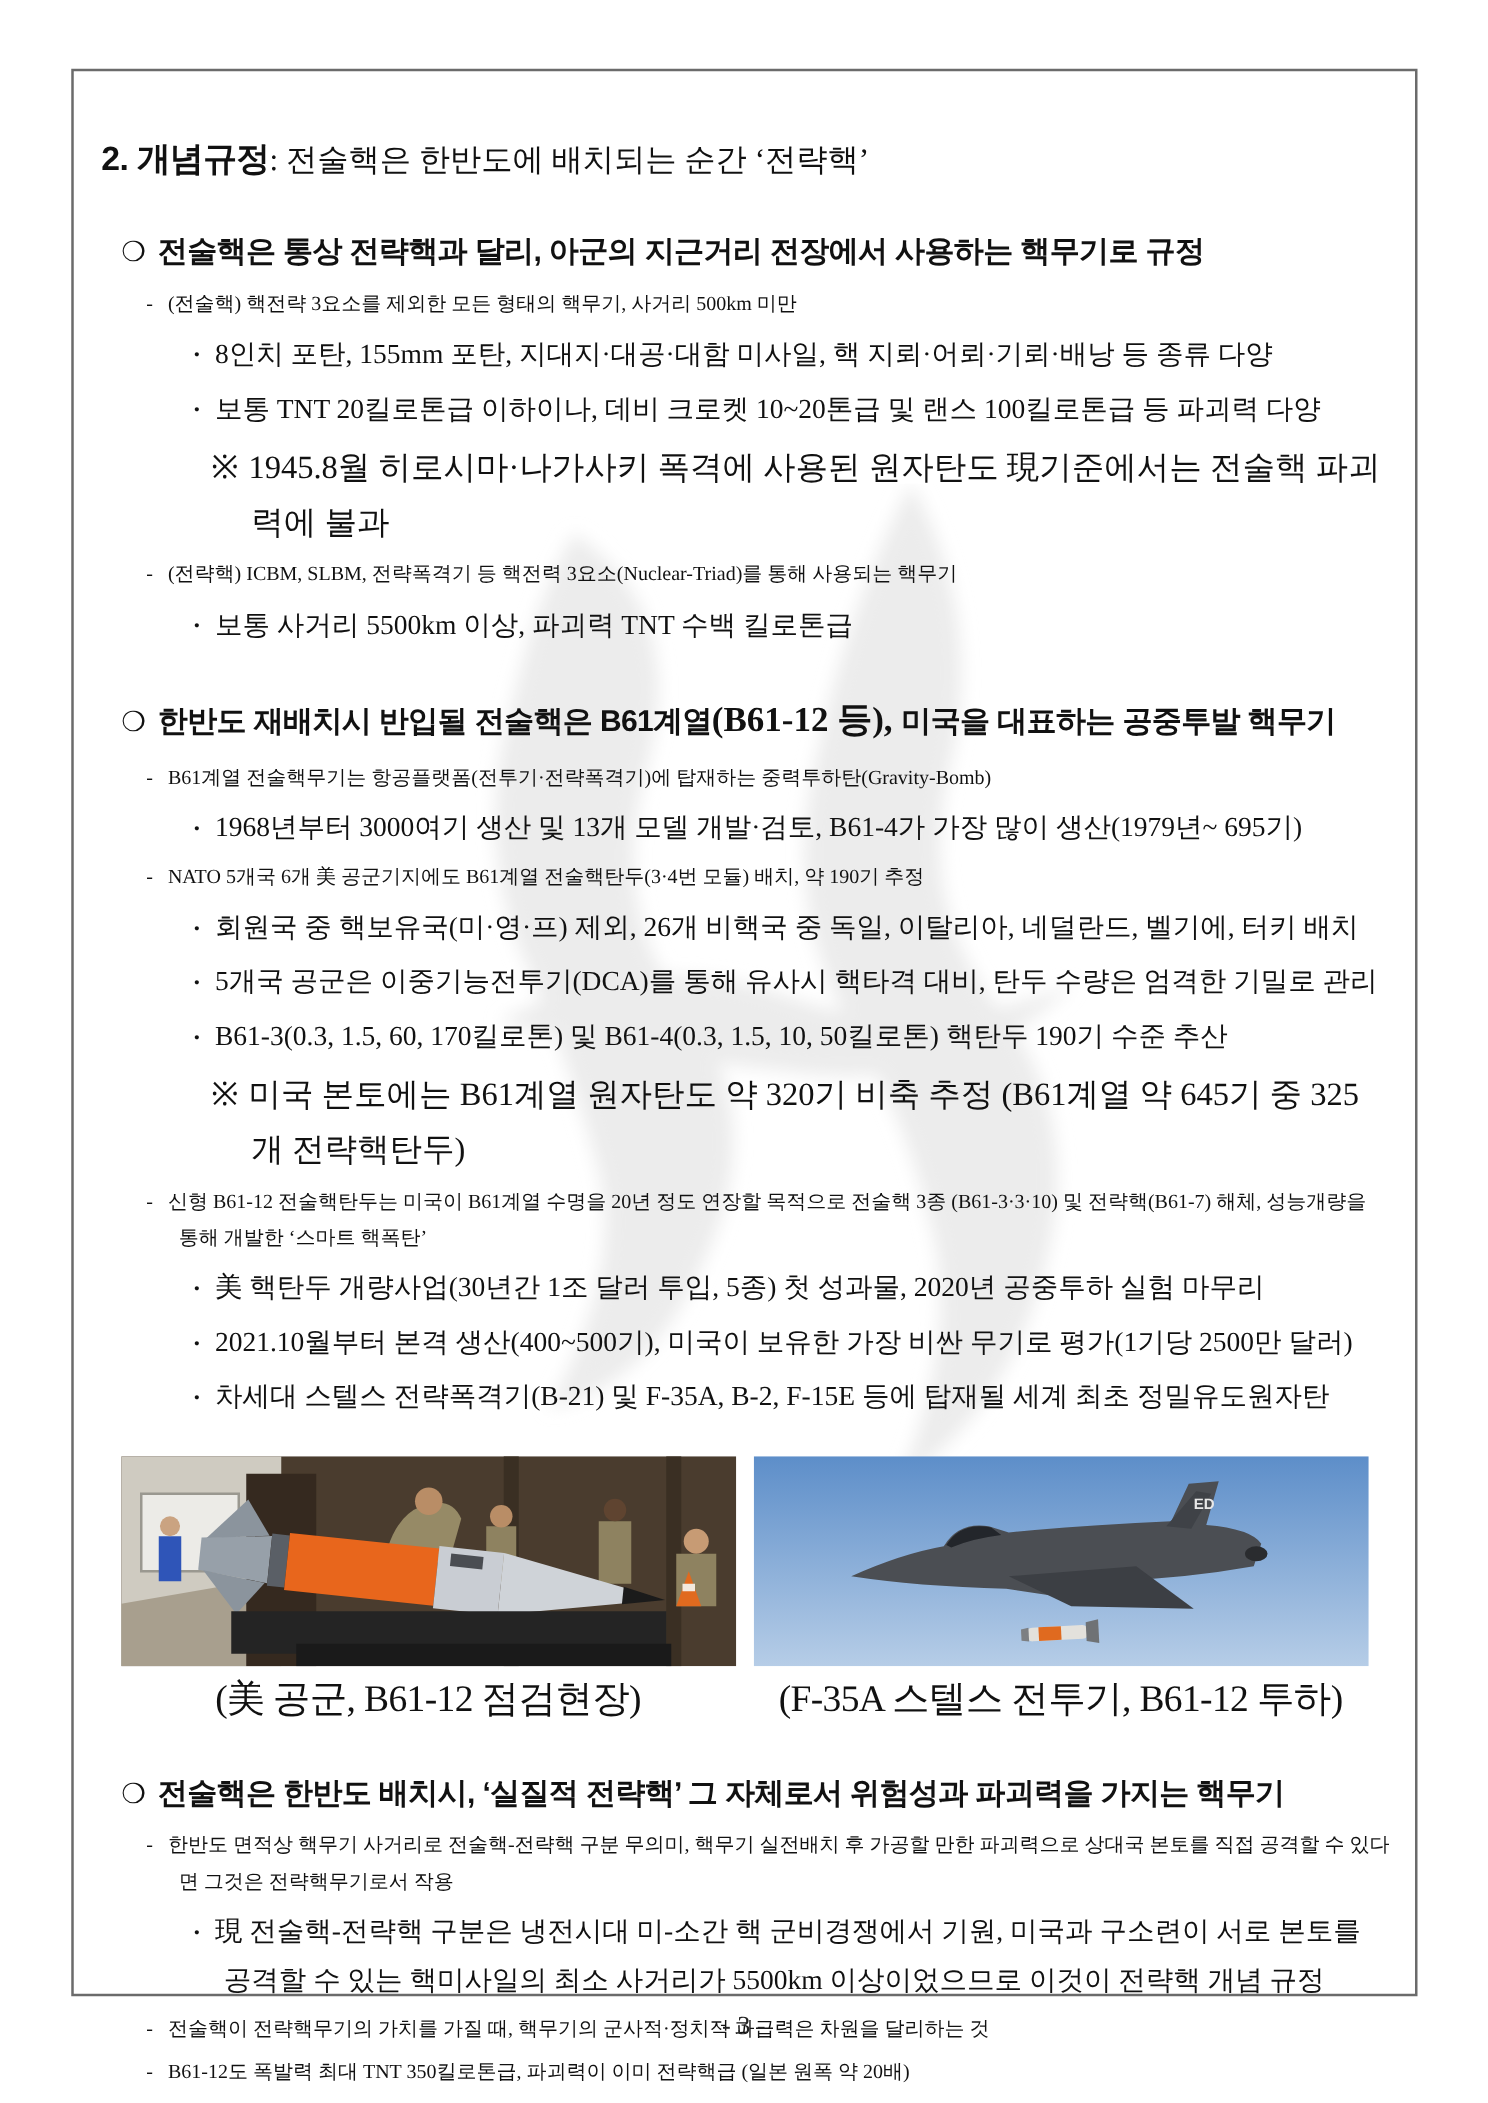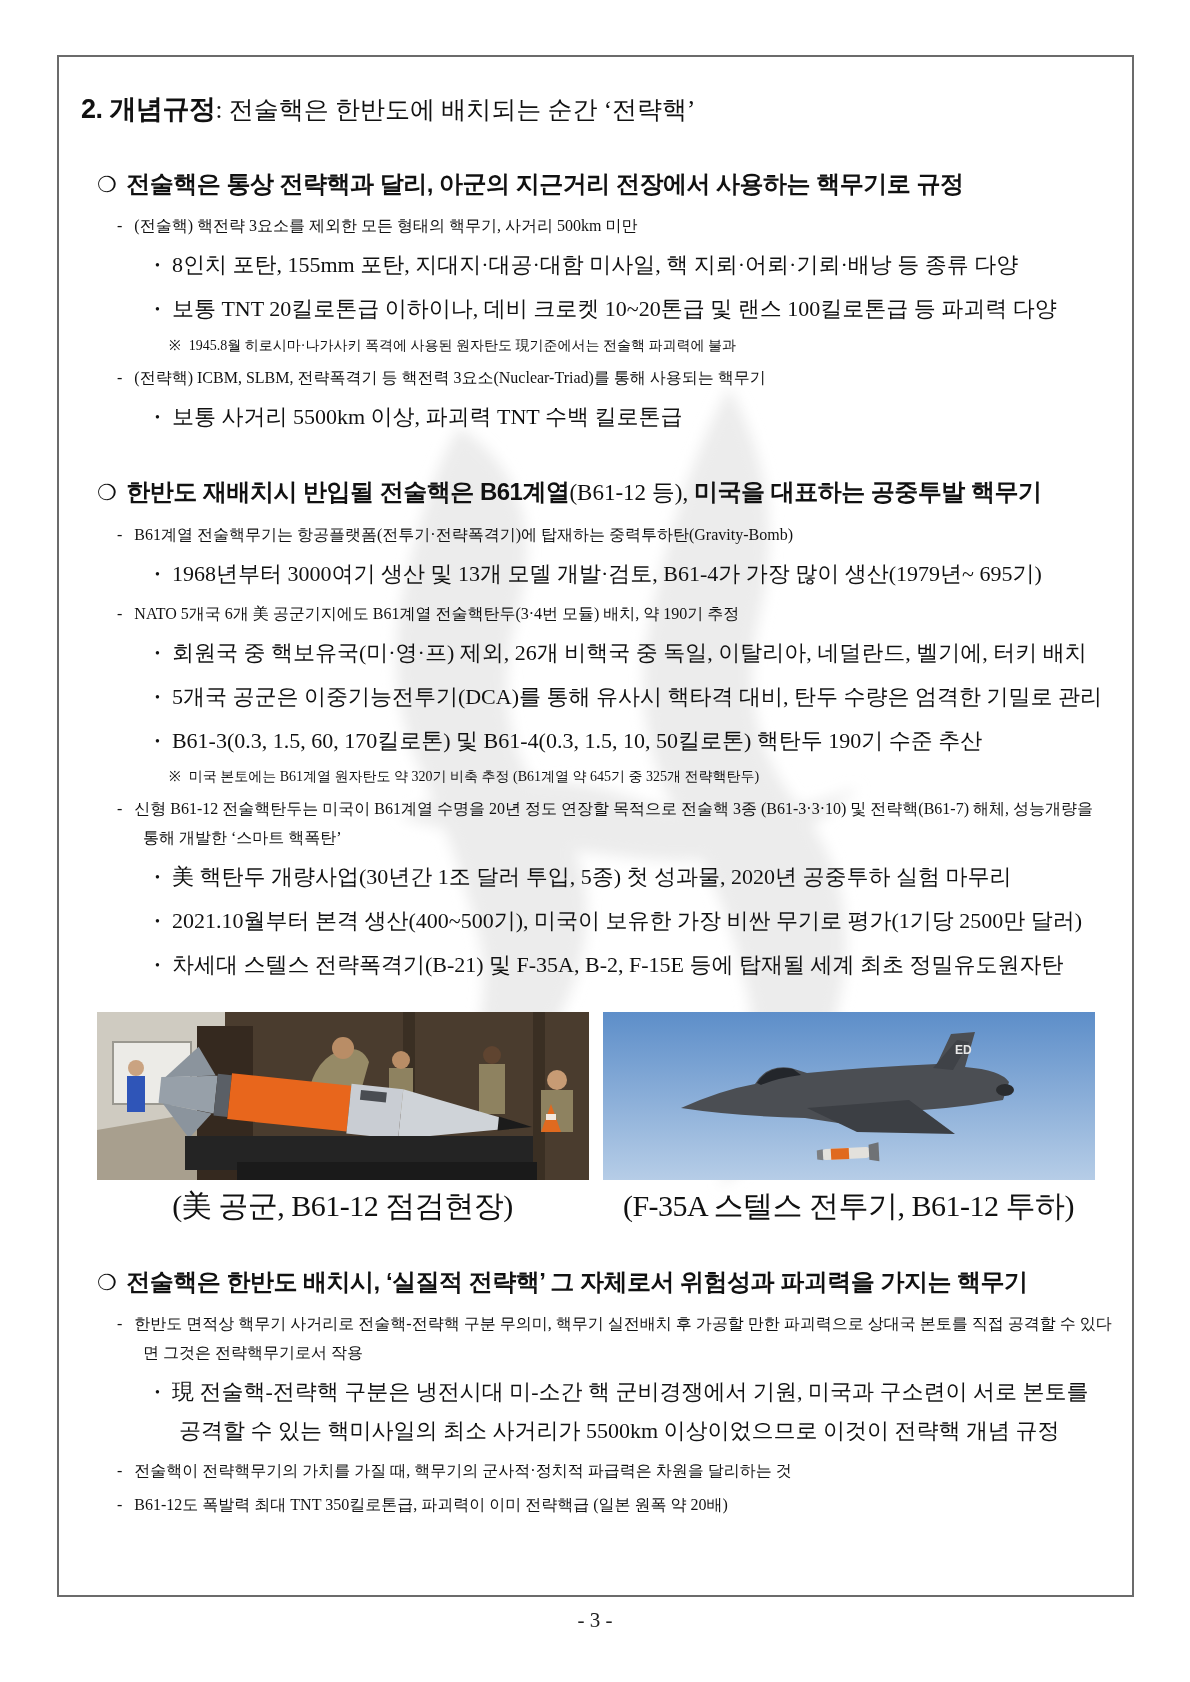--- a/index.html
+++ b/index.html
@@ -4,21 +4,21 @@
 <style>
   * { margin:0; padding:0; box-sizing:border-box; }
   html,body { background:#ffffff; }
   .page {
     position:relative; width:1190px; height:1682px; margin:0 auto;
     background:#ffffff; overflow:hidden;
     font-family:"Liberation Serif","DejaVu Serif",serif; color:#111;
   }
   .frame {
     position:absolute; left:57px; top:55px; width:1077px; height:1542px;
-    border:2px solid #6b6b6b; background:transparent; padding:30px 20px 10px 20px;
+    border:2px solid #6b6b6b; background:transparent; padding:48px 20px 10px 20px;
   }
   .watermark {
     position:absolute; left:250px; top:330px; width:700px; height:820px;
     z-index:0; opacity:1; pointer-events:none;
   }
   .content { position:relative; z-index:1; }
 
   .title { margin:4px 0 26px 2px; font-size:25px; line-height:1.4; }
   .title .num {
     font-family:"Liberation Sans","DejaVu Sans",sans-serif;
@@ -26,34 +26,34 @@
   }
   .sec { margin-top:36px; }
   .sec-heading {
     font-family:"Liberation Sans","DejaVu Sans",sans-serif;
     font-weight:700; font-size:24px; line-height:1.55; letter-spacing:-0.5px;
     margin:0 0 10px 18px; padding-left:34px; text-indent:-34px;
   }
   .sec-heading .mk { font-size:22px; margin-right:10px; font-weight:700; }
   .sec-heading .reg {
     font-family:"Liberation Serif","DejaVu Serif",serif;
-    font-weight:400; font-size:23px; letter-spacing:0;
+    font-weight:700; font-size:28px; letter-spacing:0;
   }
   .dash {
     font-size:16px; line-height:1.78; margin:6px 0 6px 38px;
     padding-left:26px; text-indent:-26px;
   }
   .dash .mk { margin-right:12px; }
   .bullet {
     font-size:22px; line-height:1.76; margin:5px 0 5px 76px;
     padding-left:24px; text-indent:-24px;
   }
   .bullet .mk { font-size:14px; vertical-align:2px; margin-right:12px; }
   .note {
-    font-size:14px; line-height:1.7; margin:4px 0 4px 90px;
+    font-size:26px; line-height:1.7; margin:4px 0 4px 90px;
     padding-left:32px; text-indent:-32px;
   }
   .note .mk { margin-right:8px; }
 
   .figures { display:flex; justify-content:center; gap:14px; margin:16px 0 6px 0; }
   .figure { width:492px;margin-top:12px; }
   .figure svg.photo { display:block; width:492px; height:168px; }
   .figcaption { text-align:center; font-size:30px; margin-top:6px; letter-spacing:-0.5px; }
 
   .footer {

